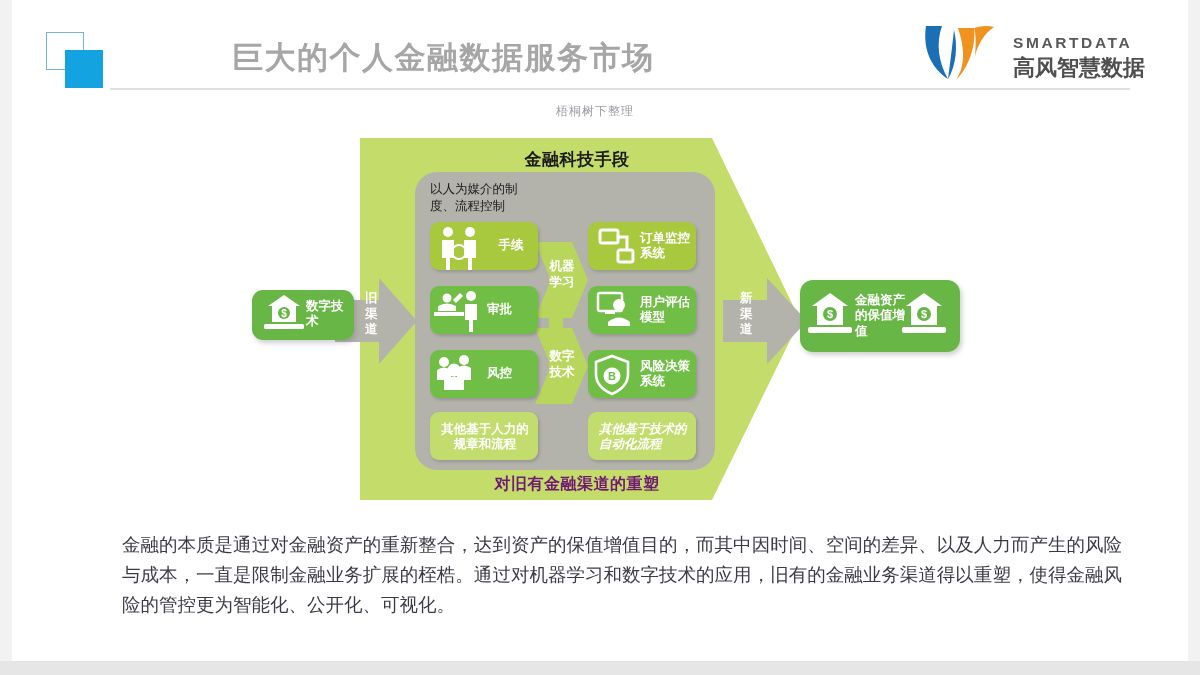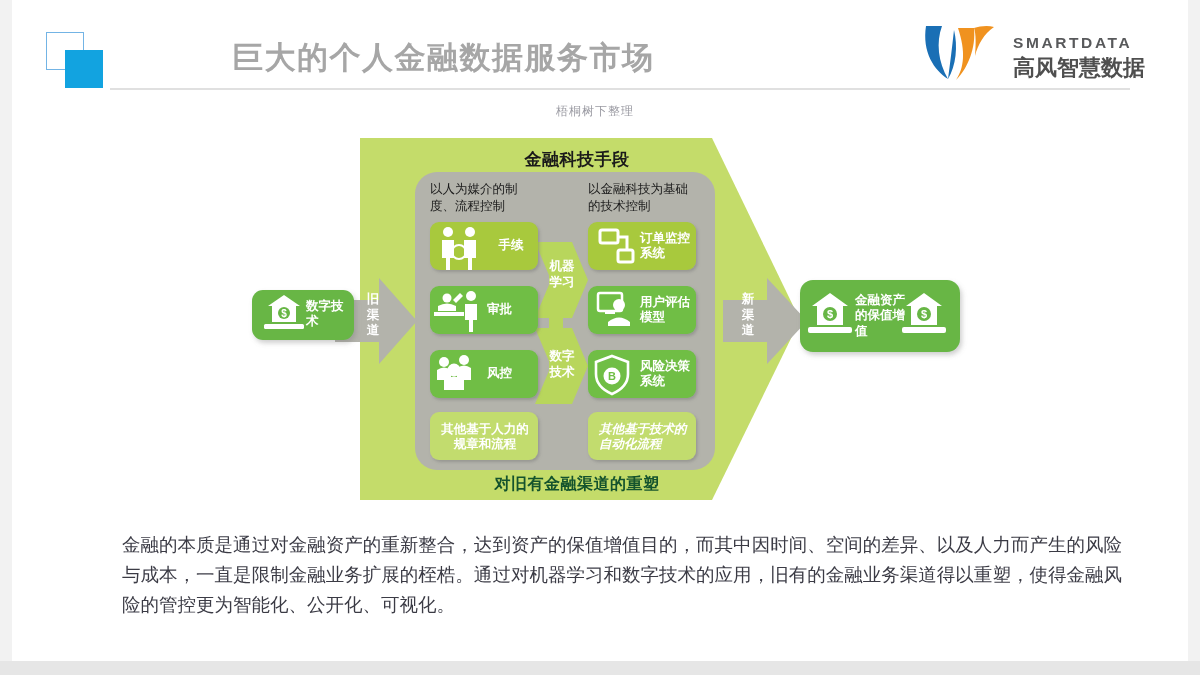--- a/index.html
+++ b/index.html
@@ -78,42 +78,42 @@
   
   #diagram { position: absolute; left: 0; top: 100px; width: 1200px; height: 420px; }
   #diagram svg { position: absolute; left: 0; top: 0; }
   .hdr-main {
     position: absolute; left: 432px; top: 48px; width: 290px;
     text-align: center; font-size: 17px; font-weight: bold; color: #1a1a1a;
     font-family: "DejaVu Sans", sans-serif; letter-spacing: 0.5px;
   }
   .hdr-foot {
     position: absolute; left: 422px; top: 374px; width: 310px;
-    text-align: center; font-size: 16px; font-weight: bold; color: #14532d;
+    text-align: center; font-size: 16px; font-weight: bold; color: #701a75;
     font-family: "DejaVu Sans", sans-serif; letter-spacing: 0.5px;
   }
   .col-cap {
     position: absolute; font-size: 12.5px; color: #1a1a1a; font-weight: normal;
     line-height: 1.32; font-family: "DejaVu Sans", sans-serif; width: 108px;
   }
   .cap-left { left: 430px; top: 81px; }
   .cap-right { left: 588px; top: 81px; }
 
   .chip-text {
     position: absolute; font-size: 12.5px; color: #ffffff; font-weight: bold;
     line-height: 1.18; font-family: "DejaVu Sans", sans-serif;
   }
   .arrow-text {
     position: absolute; font-size: 12.5px; color: #ffffff; font-weight: bold;
     line-height: 1.3; font-family: "DejaVu Sans", sans-serif; text-align: center;
   }
   .gray-arrow-text {
     position: absolute; font-size: 12.5px; color: #ffffff; font-weight: bold;
-    line-height: 1.25; font-family: Liberation Serif, serif;
-    text-align: center; width: 16px;
+    line-height: 1.25; font-family: Liberation Mono, monospace;
+    text-align: left; width: 16px;
   }
   .endcap-text {
     position: absolute; font-size: 12.5px; color: #ffffff; font-weight: bold;
     line-height: 1.22; font-family: "DejaVu Sans", sans-serif;
   }
 
   
   .body-copy {
     position: absolute; left: 122px; top: 530px; width: 1000px;
     font-size: 18.5px; line-height: 1.62; color: #3b3b45;
@@ -274,21 +274,20 @@
           <circle cx="924" cy="214" r="7" fill="#67b645"></circle>
           <text x="924" y="218" text-anchor="middle" font-size="11" font-weight="bold" fill="#ffffff" font-family="Liberation Sans, sans-serif">$</text>
         </g>
       </g>
     </svg>
 
     <div class="hdr-main">金融科技手段</div>
     <div class="hdr-foot">对旧有金融渠道的重塑</div>
 
     <div class="col-cap cap-left">以人为媒介的制度、流程控制</div>
-    <div class="col-cap cap-right">以金融科技为基础的技术控制</div>
 
     <div class="chip-text" style="left:487px; top:138px; width:48px;text-align:center;">手续</div>
     <div class="chip-text" style="left:487px; top:202px; width:48px;">审批</div>
     <div class="chip-text" style="left:487px; top:266px; width:48px;">风控</div>
     <div class="chip-text" style="left:441px; top:322px; width:88px; text-align:center;">其他基于人力的规章和流程</div>
 
     <div class="chip-text" style="left:640px; top:131px; width:52px;">订单监控系统</div>
     <div class="chip-text" style="left:640px; top:195px; width:52px;">用户评估模型</div>
     <div class="chip-text" style="left:640px; top:259px; width:52px;">风险决策系统</div>
     <div class="chip-text" style="left:599px; top:322px; width:88px; font-style:italic;">其他基于技术的自动化流程</div>

